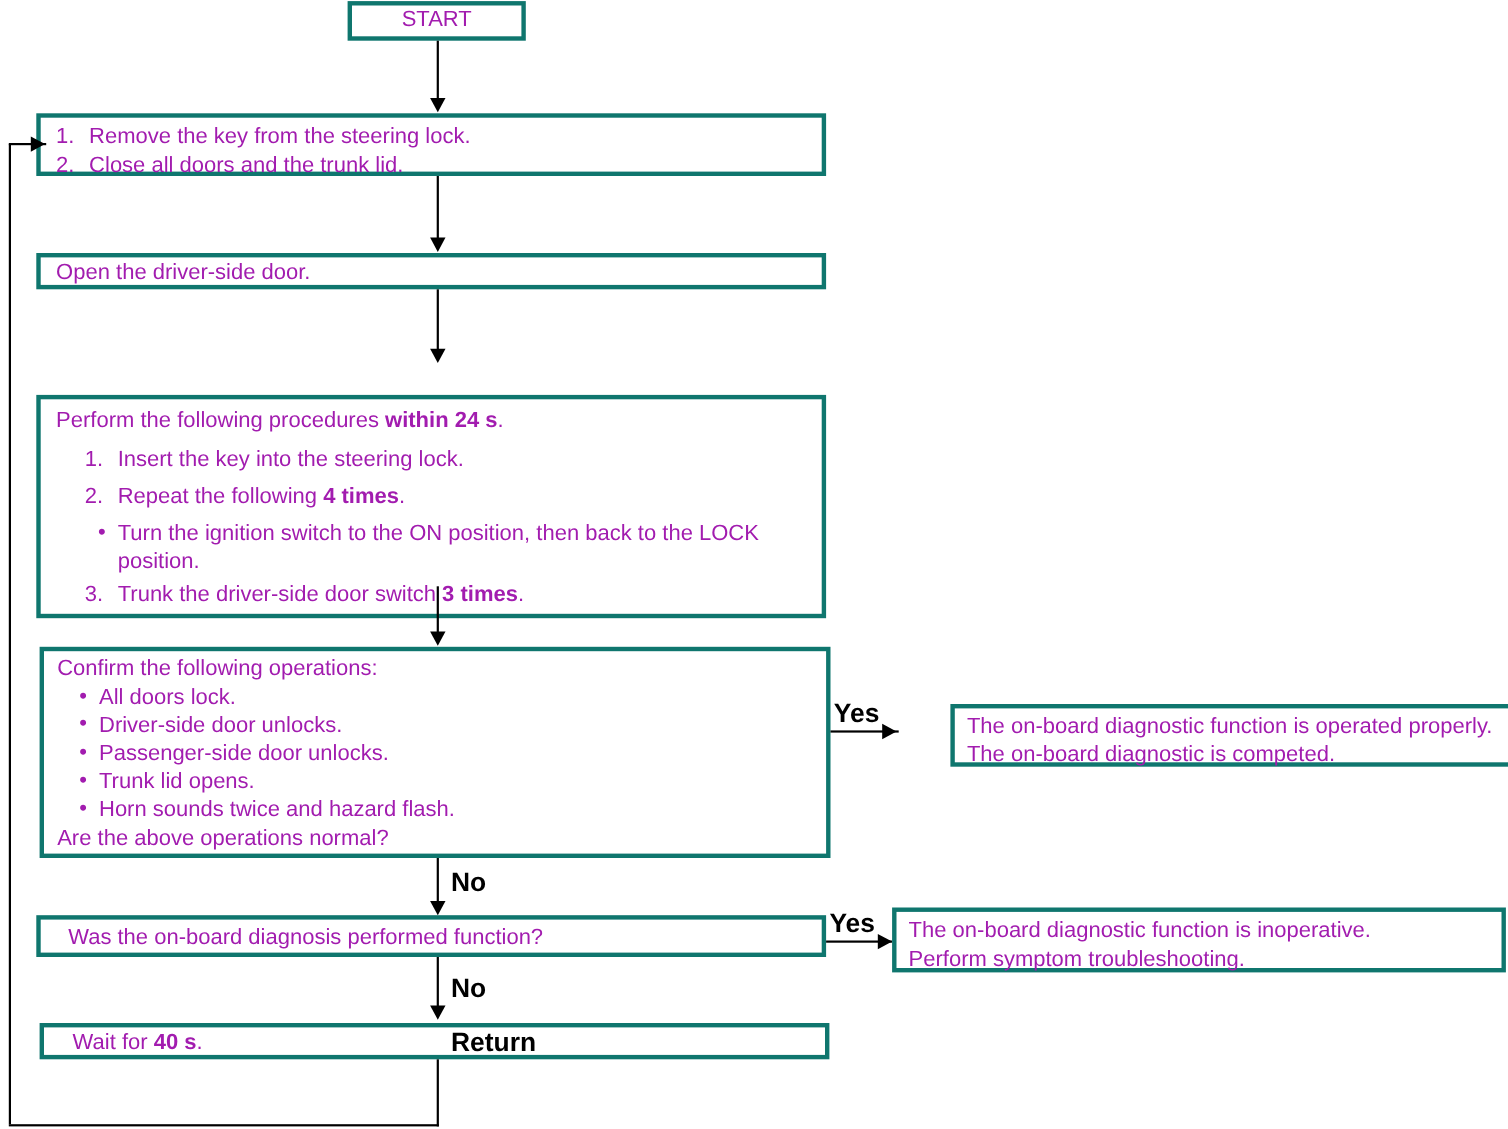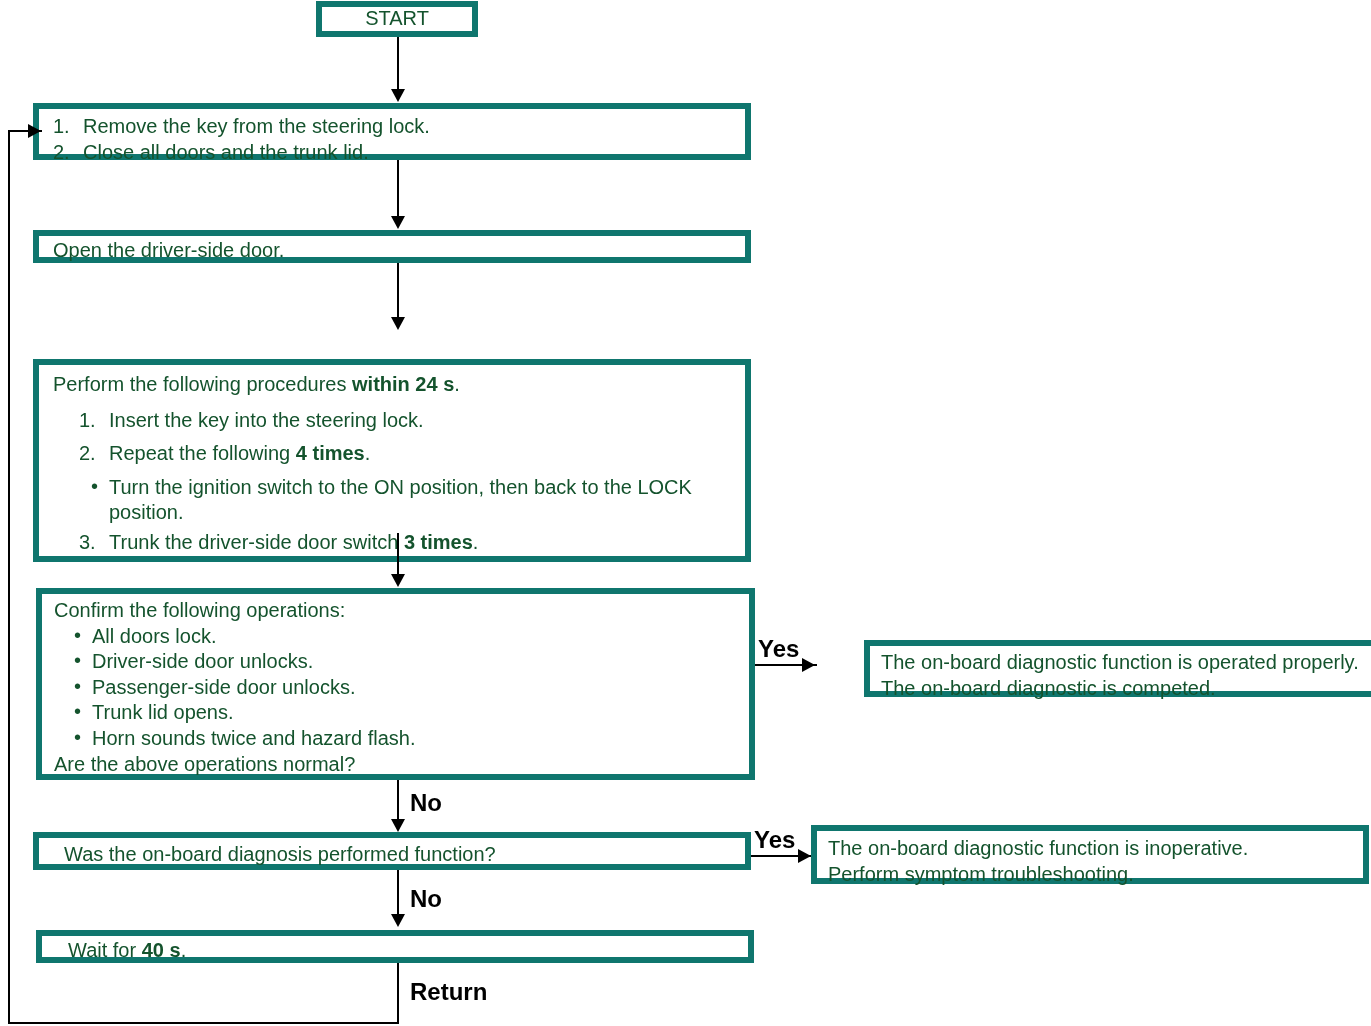--- a/index.html
+++ b/index.html
@@ -14,25 +14,25 @@
   #flowchart {
     position: relative;
     width: 1371px;
     height: 1026px;
     background: #ffffff;
     overflow: hidden;
   }
   .node {
     position: absolute;
     box-sizing: border-box;
-    border: 6px solid #0f766e;
+    border: 4px solid #0f766e;
     background: #ffffff;
     font-size: 20px;
     line-height: 1.28;
-    color: #14532d;
+    color: #a21caf;
   }
   .node .pad {
     padding: 5px 0 5px 14px;
   }
   .node.center-label {
     display: flex;
     align-items: center;
     justify-content: center;
     text-align: center;
   }
@@ -255,15 +255,15 @@
     <div class="pad" style="padding-top:2px; padding-left:26px;">
       <span class="line-row"><span>Wait for </span><span class="b">40 s</span><span>.</span></span>
     </div>
   </div>
 
   <div class="conn vline" style="left:397px; top:963px; height:61px;"></div>
   <div class="conn hline" style="left:8px; top:1022px; width:391px;"></div>
   <div class="conn vline" style="left:8px; top:131px; height:891px;"></div>
   <div class="conn hline" style="left:8px; top:130px; width:34px;"></div>
   <div class="arrow-right" style="left:28px; top:124px;"></div>
-  <div class="edge-label" style="left:410px; top:978px;">Return</div>
+  <div class="edge-label" style="left:410px; top:934px;">Return</div>
 
 </div>
 
 </body></html>

